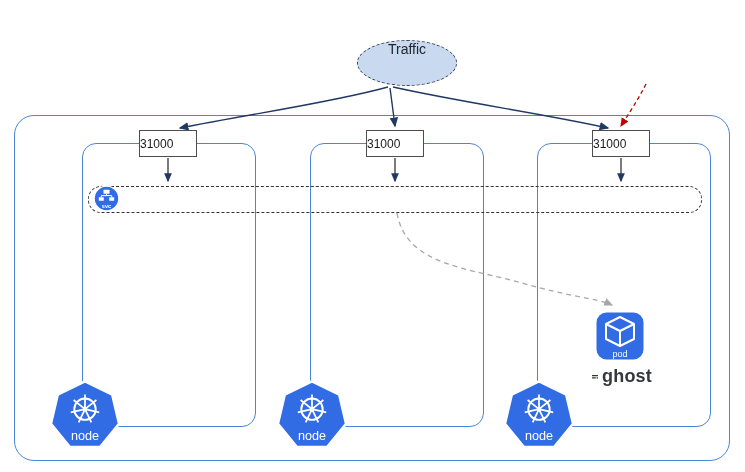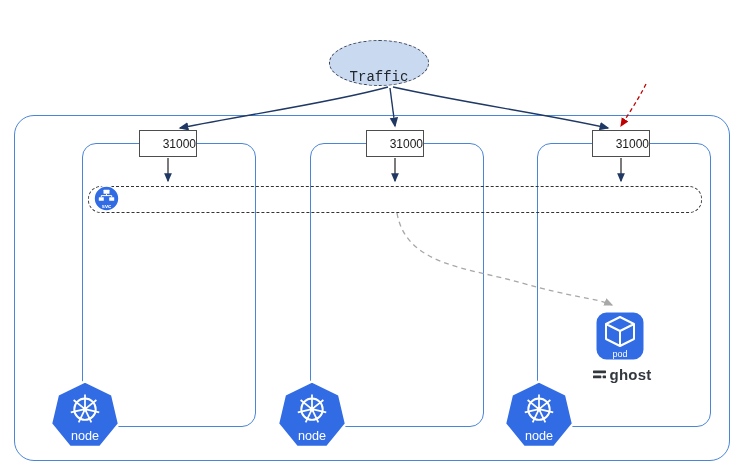--- a/index.html
+++ b/index.html
@@ -16,41 +16,41 @@
     border:1.5px solid #4a86d8;border-radius:14px;background:#fff;z-index:2;
   }
   .n1{left:82px;} .n2{left:310px;} .n3{left:537px;}
   .service-bar{
     position:absolute;left:88px;top:186px;width:612px;height:25px;
     border:1.5px dashed #333;border-radius:13px;background:transparent;z-index:3;
   }
   .overlay{position:absolute;left:0;top:0;z-index:4;pointer-events:none;}
   .port{
     position:absolute;top:130px;width:58px;height:27px;background:#fff;
-    border:1px solid #4d4d4d;display:flex;align-items:center;justify-content:flex-end;
+    border:1px solid #4d4d4d;display:flex;align-items:center;justify-content:flex-start;
     font-size:12px;color:#1a1a1a;z-index:5;box-sizing:border-box;
   }
   .p1{left:139px;} .p2{left:366px;} .p3{left:592px;}
   .traffic{
-    position:absolute;left:329px;top:40px;width:100px;height:46px;
+    position:absolute;left:357px;top:40px;width:100px;height:46px;
     background:#c9daf0;border:1.6px dashed #3a3f55;border-radius:50%;
-    display:flex;align-items:flex-end;justify-content:center;
-    font-size:14px;color:#20242c;z-index:5;box-sizing:border-box;font-family:Liberation Mono, monospace;
+    display:flex;align-items:flex-start;justify-content:center;
+    font-size:14px;color:#20242c;z-index:5;box-sizing:border-box;
   }
   .annotation{
     position:absolute;left:565px;top:20px;width:138px;
     font-size:13px;line-height:1.42;color:#2b2b2b;z-index:5;
   }
   .svc-icon{position:absolute;left:93px;top:185px;z-index:6;}
   .pod-icon{position:absolute;left:594px;top:310px;z-index:6;}
   .ghost-label{
     position:absolute;left:592px;top:366px;width:60px;z-index:6;
     display:flex;align-items:center;justify-content:center;gap:4px;
   }
-  .ghost-text{font-size:15px;font-weight:bold;color:#33383f;letter-spacing:0.2px;}
+  .ghost-text{font-size:18px;font-weight:bold;color:#33383f;letter-spacing:0.2px;}
   .node-icon{position:absolute;top:380px;z-index:7;}
   .ni1{left:49px;} .ni2{left:276px;} .ni3{left:503px;}
 </style>
 </head>
 <body>
 
 <div class="canvas">
 
   <div class="cluster"></div>
   <div class="node-rect n1"></div>

